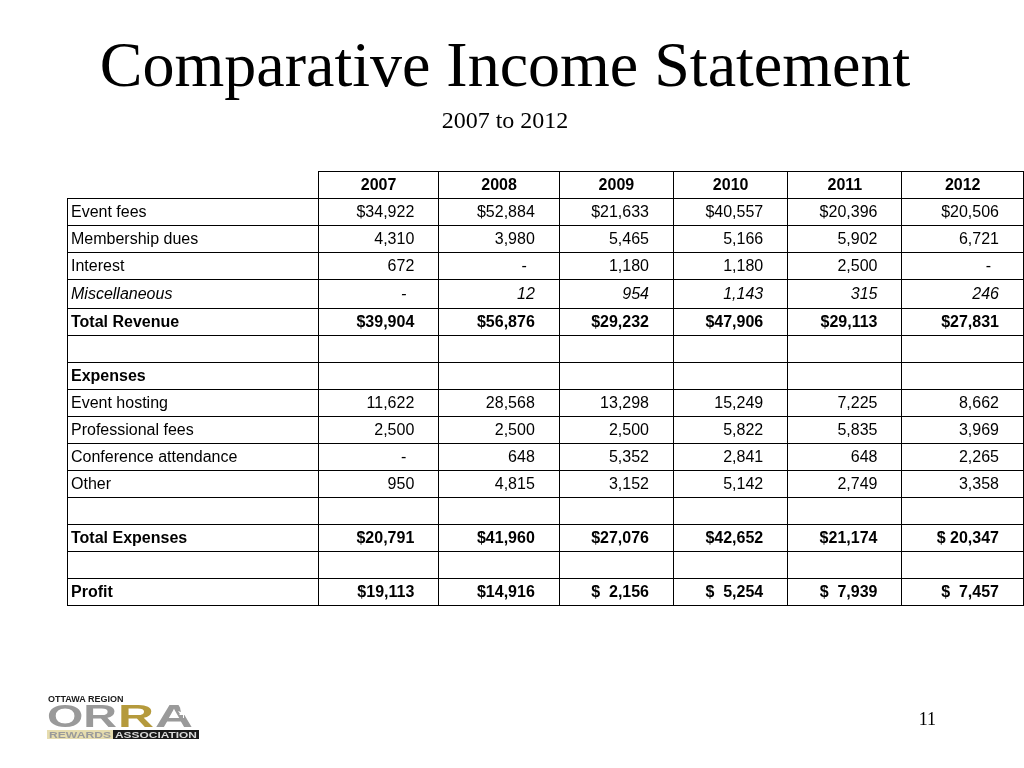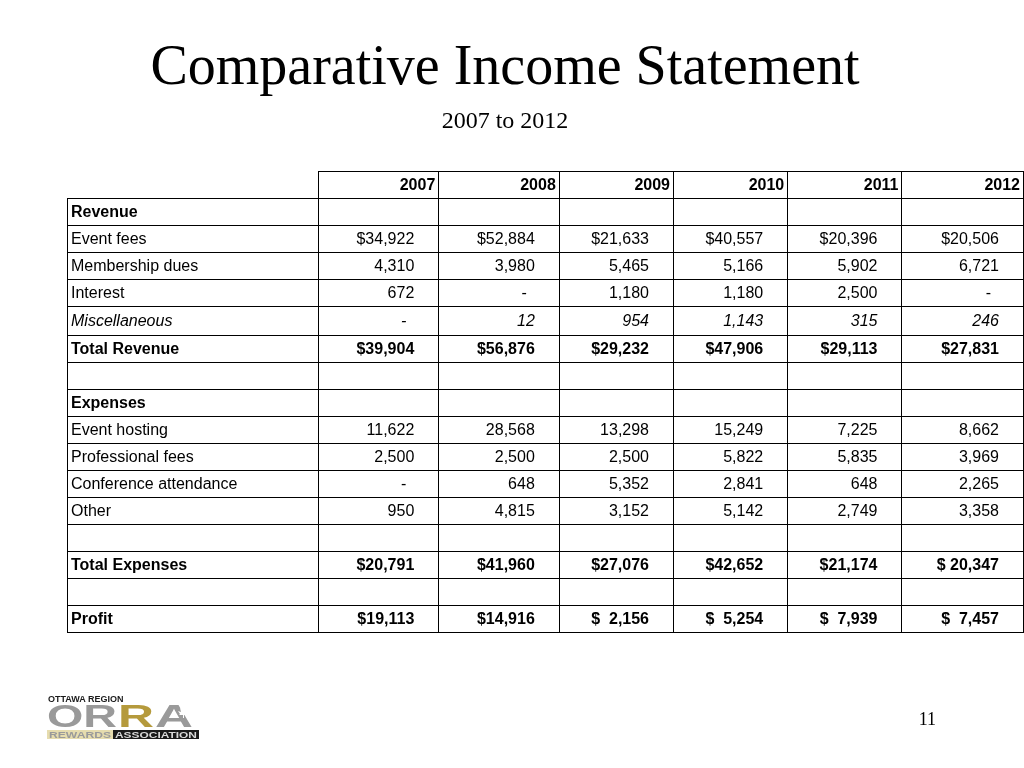--- a/index.html
+++ b/index.html
@@ -1,21 +1,21 @@
 <!DOCTYPE html>
 <html><head>
 <meta charset="utf-8">
 <style>
   html, body { margin: 0; padding: 0; }
   body { width: 1024px; height: 768px; background: #ffffff; position: relative; overflow: hidden; font-family: "Liberation Sans", sans-serif; color: #000; }
-  .title { position: absolute; top: 32px; left: 0; width: 1010px; text-align: center; font-family: "Liberation Serif", serif; font-size: 56px; line-height: 66px; }
+  .title { position: absolute; top: 32px; left: 0; width: 1010px; text-align: center; font-family: "Liberation Serif", serif; font-size: 64px; line-height: 66px; }
   .subtitle { position: absolute; top: 106px; left: 0; width: 1010px; text-align: center; font-family: Liberation Serif, serif; font-size: 24px; line-height: 28px; }
   table.income { position: absolute; top: 171px; left: 67px; border-collapse: collapse; font-size: 16px; }
   table.income td, table.income th { border: 1px solid #000; height: 26px; padding: 0 3px; white-space: pre; }
-  table.income th { font-weight: bold; text-align: right; }
+  table.income th { font-weight: bold; text-align: center; }
   table.income td.label { width: 265px; text-align: left; }
   table.income td.val { width: 94px; text-align: right; padding-right: 24px; }
   table.income th.year { width: 95px; }
   table.income .corner { border: none; border-bottom: 1px solid #000; }
   table.income tr.bold td { font-weight: bold; }
   tr.row-misc td { height: 28px; font-style: italic; }
   .logo { position: absolute; left: 45px; top: 693px; width: 155px; height: 46px; }
   .page-num { position: absolute; right: 88px; top: 709px; font-family: "Liberation Serif", serif; font-size: 18px; }
 </style>
 </head>
@@ -30,29 +30,20 @@
       <th class="corner"></th>
       <th class="year">2007</th>
       <th class="year">2008</th>
       <th class="year">2009</th>
       <th class="year">2010</th>
       <th class="year">2011</th>
       <th class="year">2012</th>
     </tr>
   </thead>
   <tbody id="tbody">
-      <tr class="bold">
-        <td class="label">Revenue</td>
-        <td class="val"></td>
-        <td class="val"></td>
-        <td class="val"></td>
-        <td class="val"></td>
-        <td class="val"></td>
-        <td class="val"></td>
-      </tr>
       <tr>
         <td class="label">Event fees</td>
         <td class="val">$34,922</td>
         <td class="val">$52,884</td>
         <td class="val">$21,633</td>
         <td class="val">$40,557</td>
         <td class="val">$20,396</td>
         <td class="val">$20,506</td>
       </tr>
       <tr>

